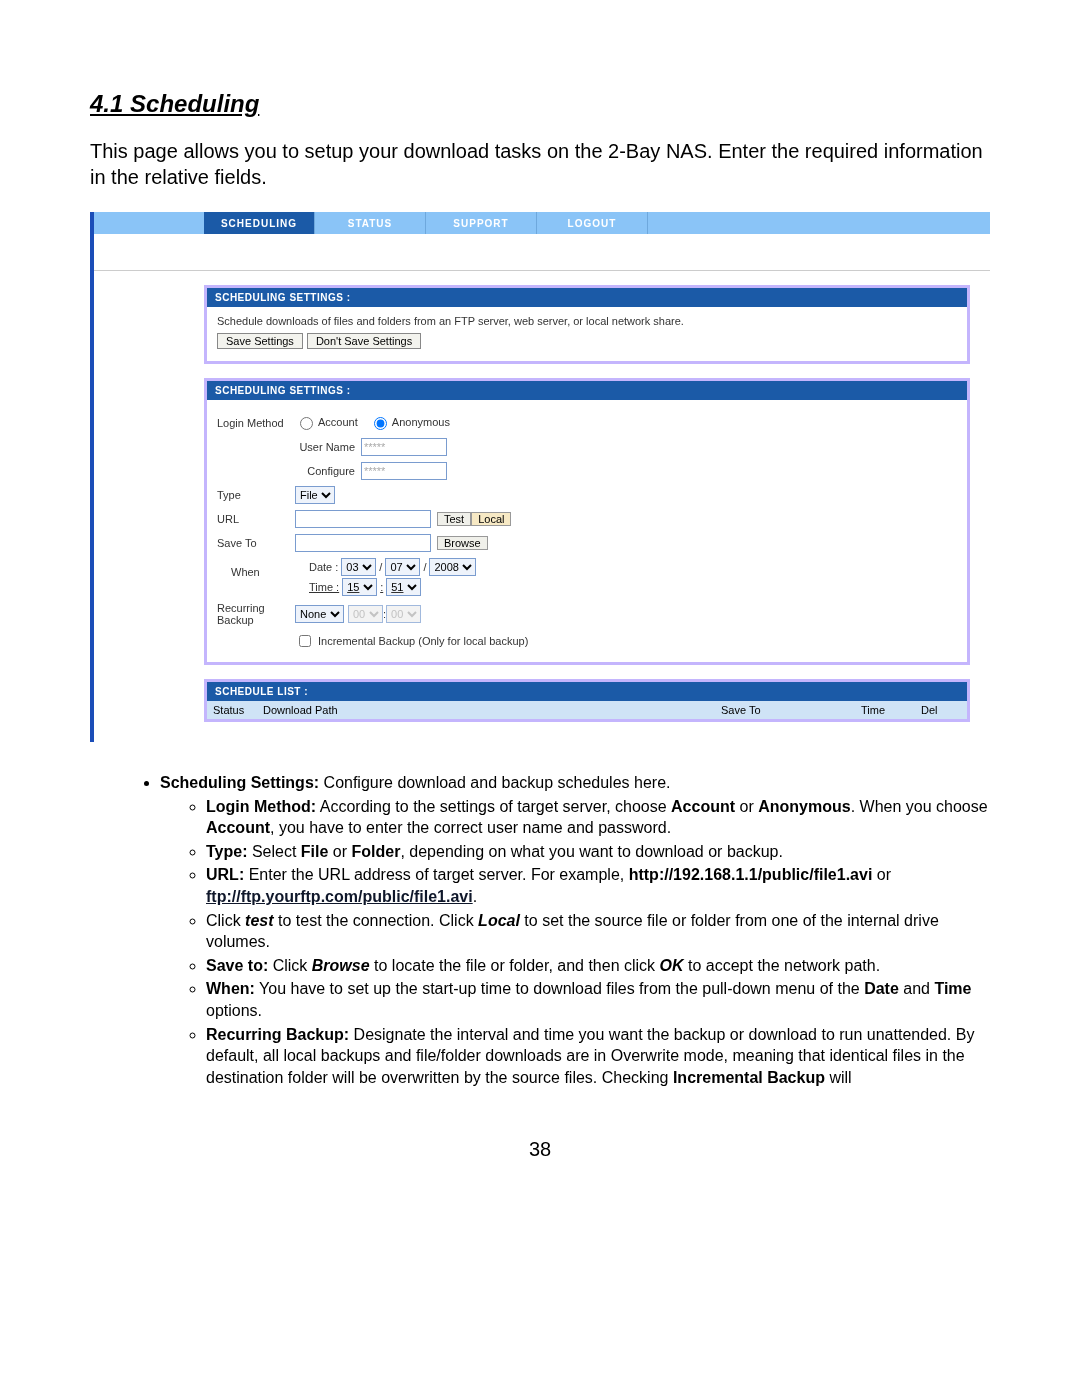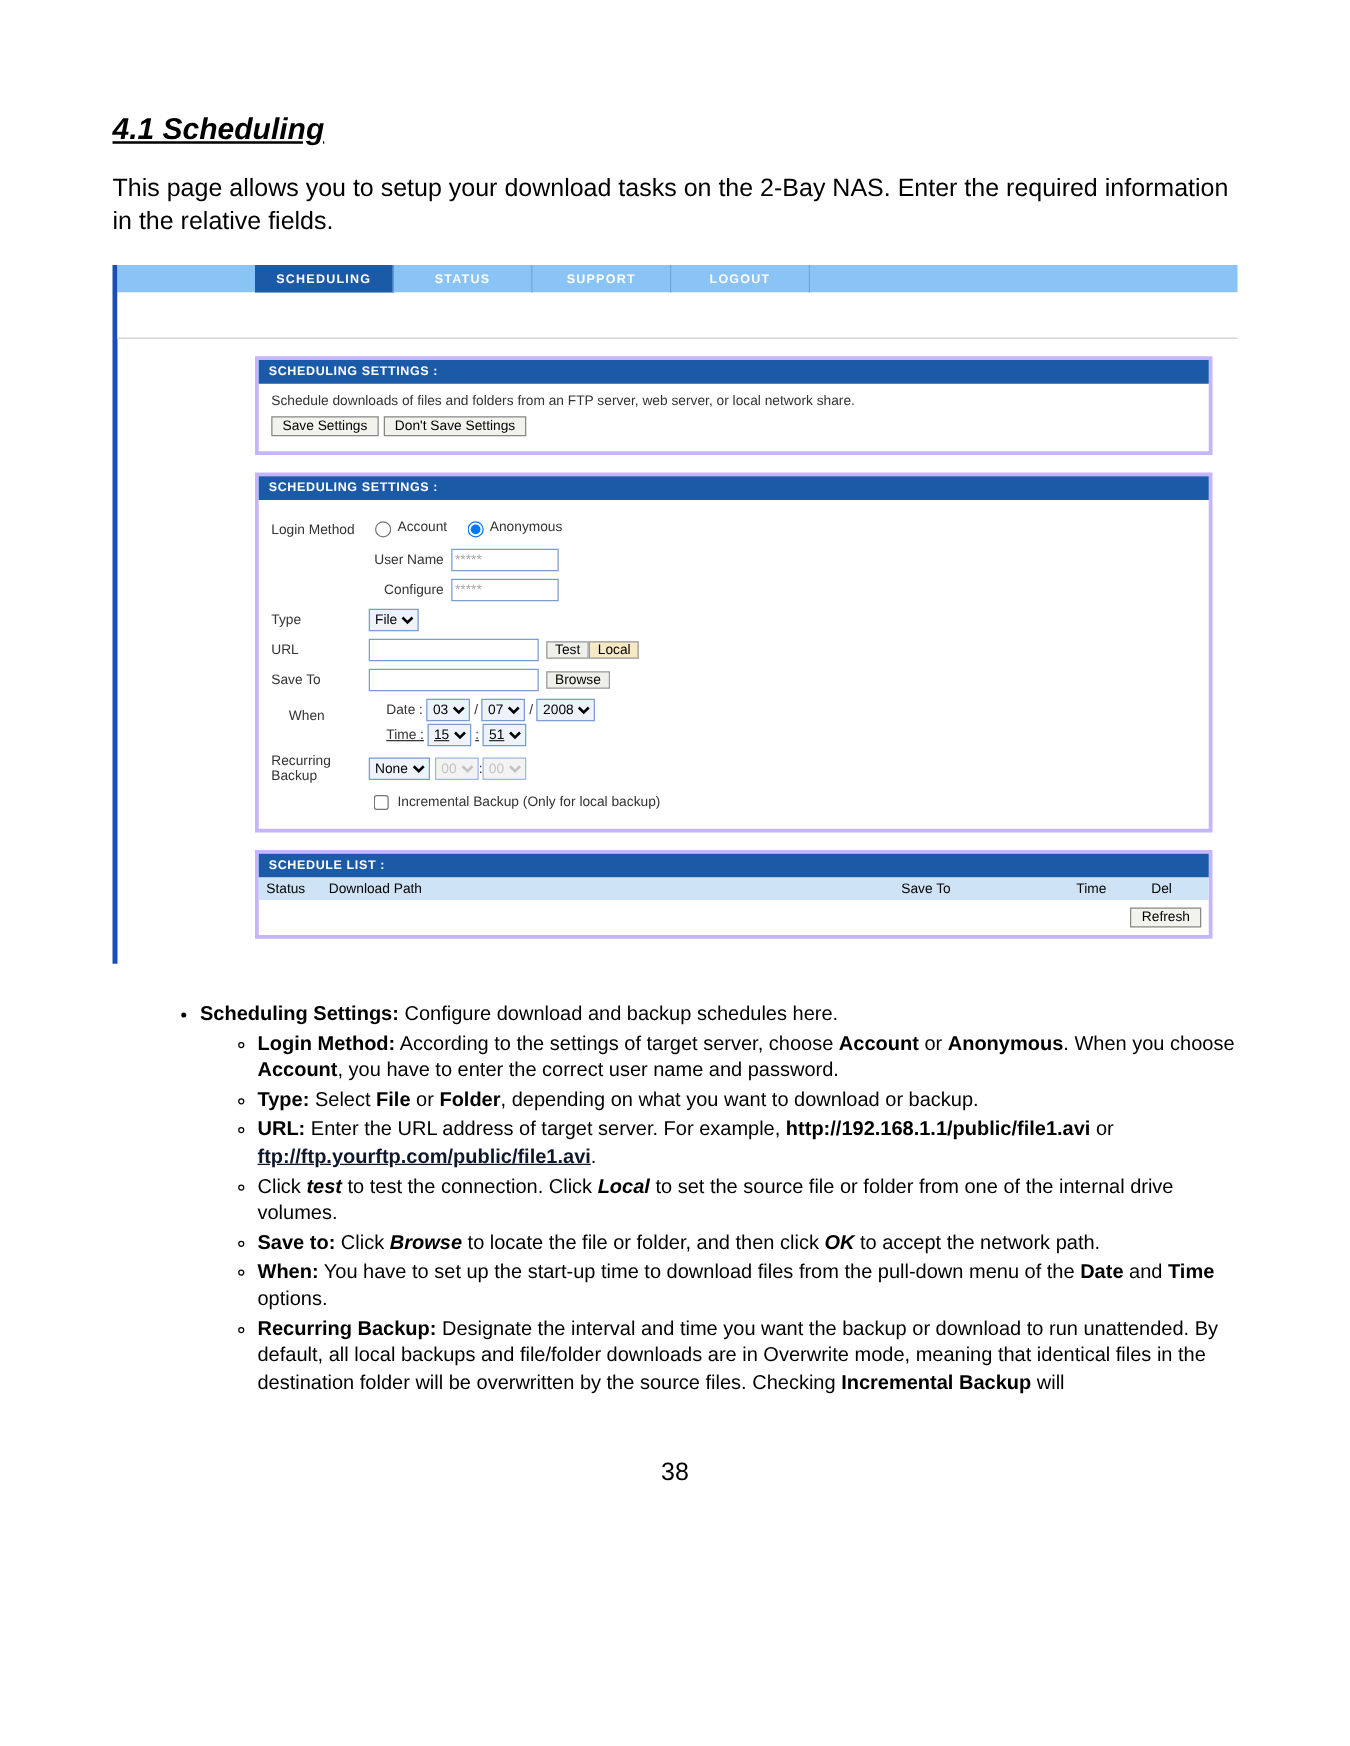--- a/index.html
+++ b/index.html
@@ -296,23 +296,20 @@
 
       <div class="panel">
         <div class="panel-head">Schedule List :</div>
         <div class="list-head">
           <div class="c1">Status</div>
           <div class="c2">Download Path</div>
           <div class="c3">Save To</div>
           <div class="c4">Time</div>
           <div class="c5">Del</div>
         </div>
-        <div class="refresh-row">
-          <button class="btn">Refresh</button>
-        </div>
       </div>
 
     </div>
   </div>
 
   <div class="explain">
     <ul class="top">
       <li>
         <span class="b">Scheduling Settings:</span><span> Configure download and backup schedules here.</span>
         <ul class="sub">

